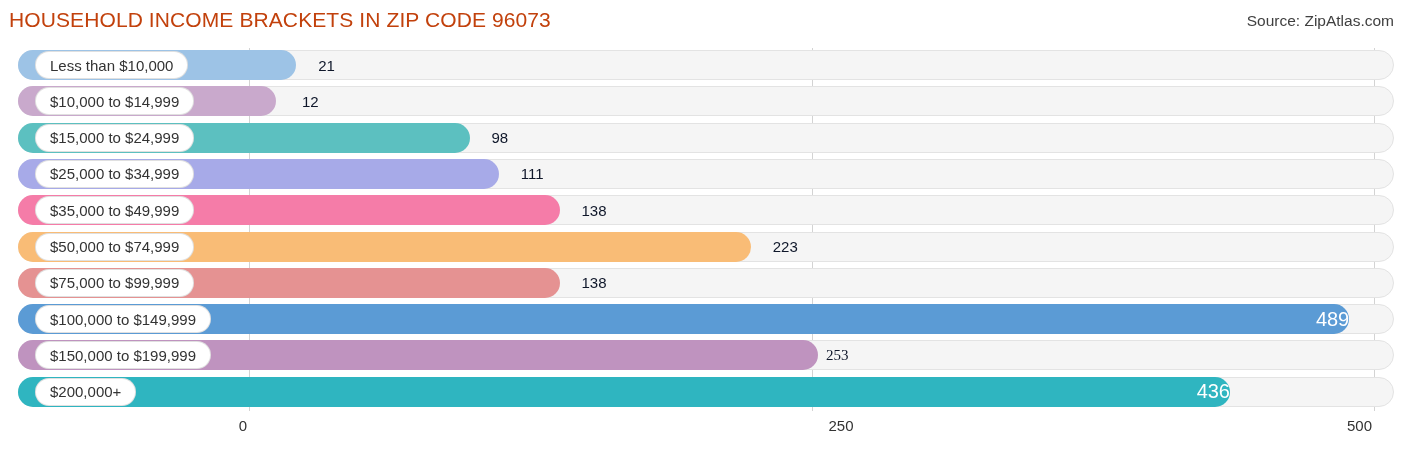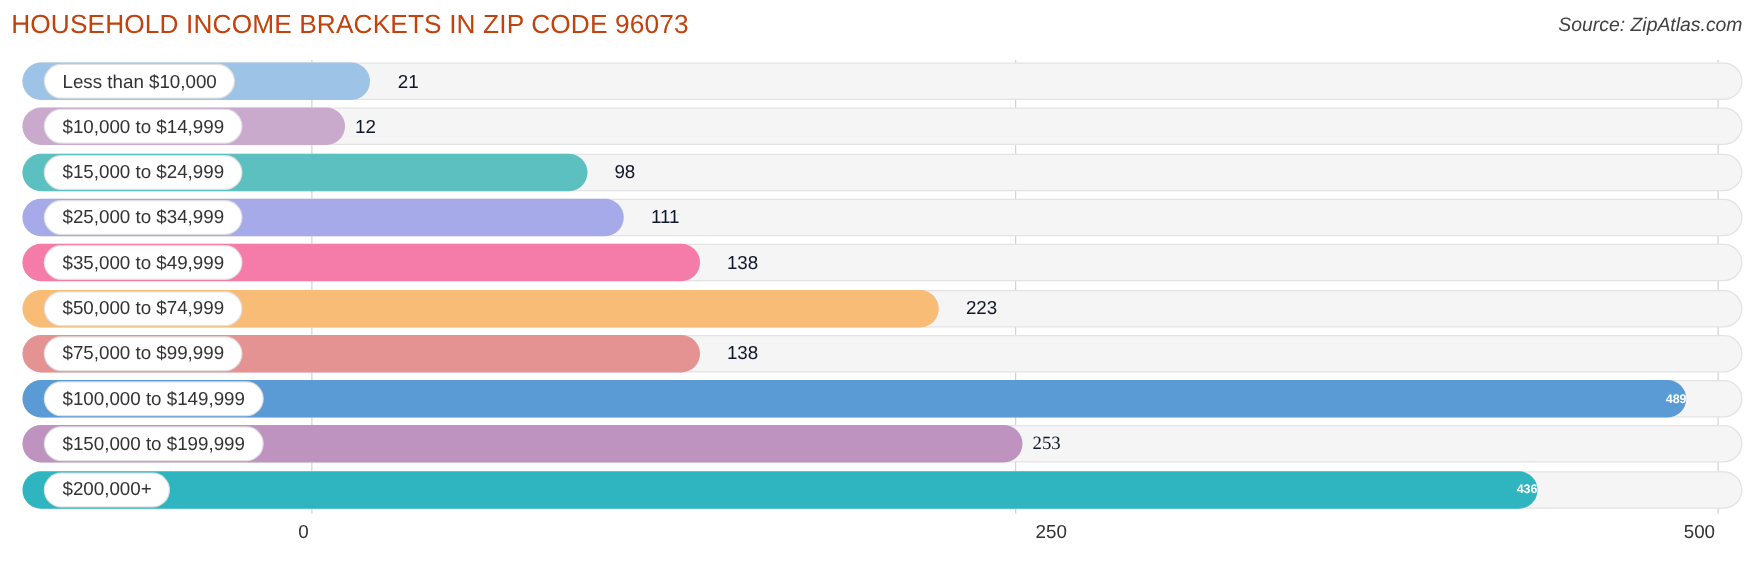--- a/index.html
+++ b/index.html
@@ -24,21 +24,20 @@
     left: 9px; top: 8px;
     font-size: 21px;
     color: #c2410c;
     letter-spacing: 0.1px;
     white-space: nowrap;
   }
   .chart-source {
     position: absolute;
     right: 12px; top: 12px;
     font-size: 15.5px;
-    font-style: italic;
     color: #404040;
     white-space: nowrap;
   }
   
   .plot {
     position: absolute;
     left: 0; top: 48px;
     width: 1406px;
     height: 363px;
   }
@@ -104,22 +103,22 @@
     font-size: 15px;
     color: #0f172a;
     white-space: nowrap;
   }
   .value-inside {
     position: absolute;
     top: 0;
     height: 30px;
     display: flex;
     align-items: center;
-    font-size: 10px;
-    font-weight: bold;
+    font-size: 20px;
+    font-weight: normal;
     color: #ffffff;
     white-space: nowrap;
   }
   
   .axis {
     position: absolute;
     left: 0; top: 411px;
     width: 1406px;
     height: 38px;
   }
@@ -151,21 +150,21 @@
         <div class="row" style="top: 2px;">
           <div class="track"></div>
           <div class="bar" style="width: 278.25px; background: rgb(157, 195, 230);"></div>
           <div class="bar-label-pill">Less than $10,000</div>
           <div class="value-outside" style="left: 306.25px;">21</div>
         </div>
         <div class="row" style="top: 38.3px;">
           <div class="track"></div>
           <div class="bar" style="width: 258px; background: rgb(201, 169, 204);"></div>
           <div class="bar-label-pill">$10,000 to $14,999</div>
-          <div class="value-outside" style="left: 272px;">12</div>
+          <div class="value-outside" style="left: 290px;">12</div>
         </div>
         <div class="row" style="top: 74.6px;">
           <div class="track"></div>
           <div class="bar" style="width: 451.5px; background: rgb(92, 192, 192);"></div>
           <div class="bar-label-pill">$15,000 to $24,999</div>
           <div class="value-outside" style="left: 479.5px;">98</div>
         </div>
         <div class="row" style="top: 110.9px;">
           <div class="track"></div>
           <div class="bar" style="width: 480.75px; background: rgb(167, 170, 232);"></div>

